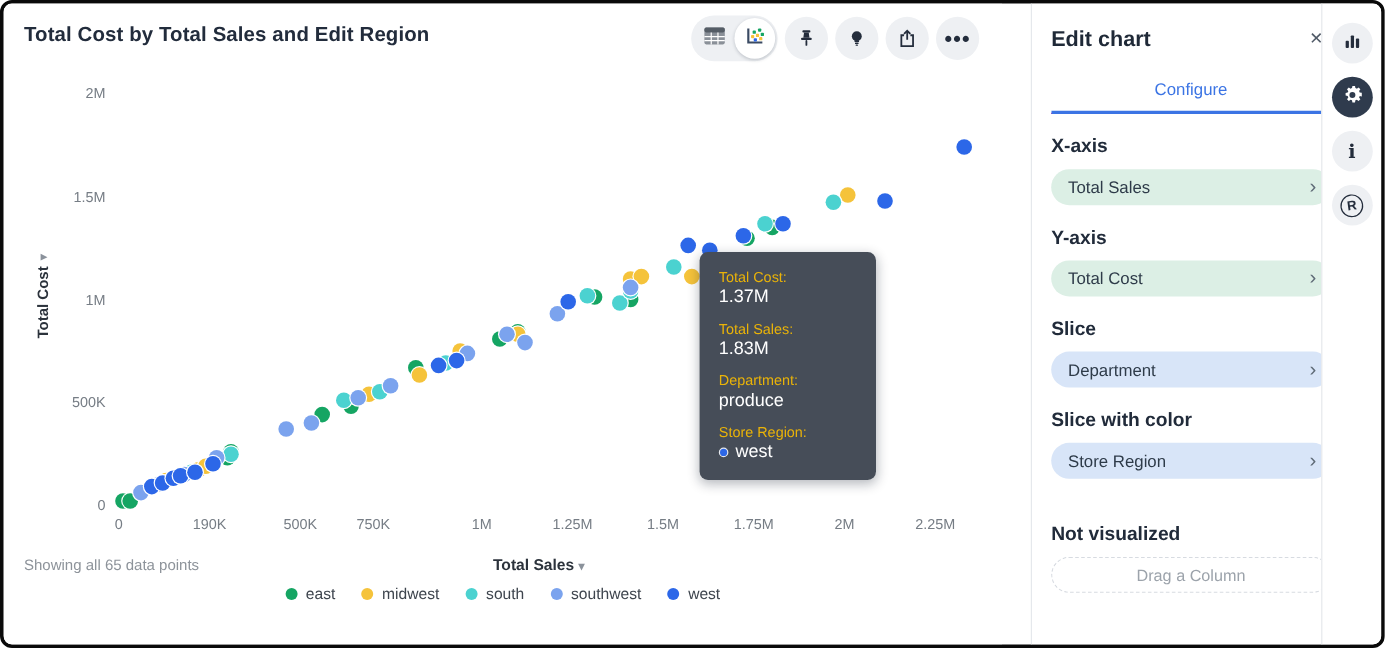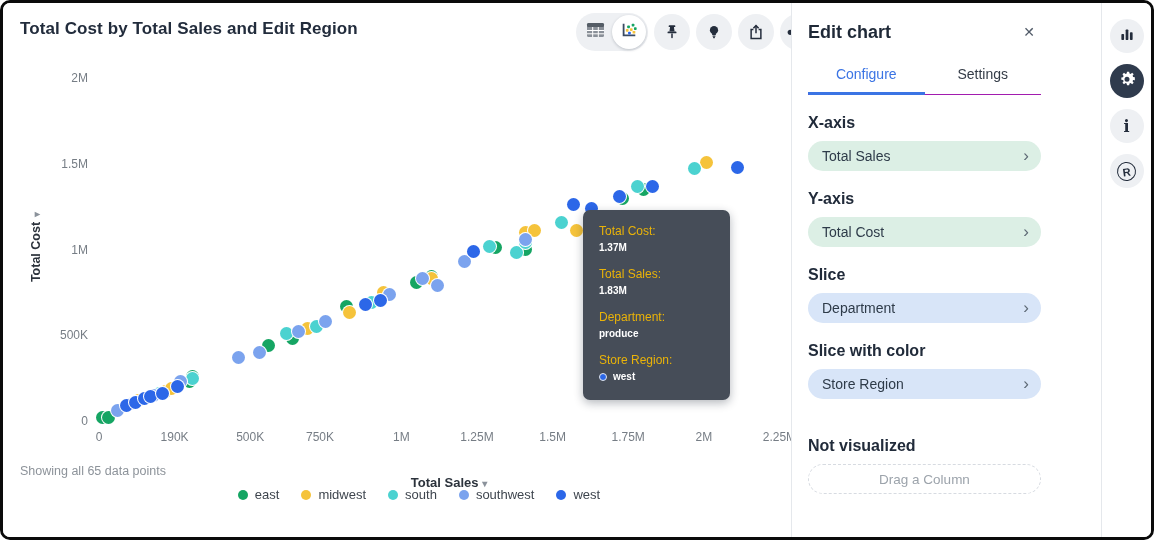--- a/index.html
+++ b/index.html
@@ -18,36 +18,36 @@
   .ellipsis { font-size:18px; font-weight:700; color:#242d3c; letter-spacing:1px; line-height:10px; }
 
   .plot-area { position:absolute; left:0; top:0; width:832px; height:534px; }
   .xtick { position:absolute; top:427px; width:70px; margin-left:-35px; text-align:center; font-size:12px; color:#767d85; }
   .ytick { position:absolute; left:0; width:85px; text-align:right; font-size:12px; color:#767d85; }
   .dot { position:absolute; width:13px; height:13px; border-radius:50%; box-shadow:0 0 0 1px #fff; }
   .y-axis-label { position:absolute; left:-25px; top:237px; width:116px; display:flex; align-items:center; justify-content:center; gap:5px; transform:rotate(-90deg); font-size:12.5px; font-weight:700; color:#2c333c; cursor:pointer; }
   .y-axis-label .caret, .x-axis-label .caret { font-size:10px; color:#8b929b; }
 
   .footnote { position:absolute; left:17px; top:461px; font-size:12.5px; color:#8d939a; }
-  .x-axis-label { position:absolute; left:96px; top:472px; width:700px; text-align:center; font-size:13px; font-weight:700; color:#2c333c; cursor:pointer; }
+  .x-axis-label { position:absolute; left:96px; top:460px; width:700px; text-align:center; font-size:13px; font-weight:700; color:#2c333c; cursor:pointer; }
   .legend { position:absolute; left:0; top:484px; width:832px; display:flex; justify-content:center; gap:22px; }
   .legend-item { display:flex; align-items:center; gap:7px; cursor:pointer; }
   .legend-dot { width:10px; height:10px; border-radius:50%; }
   .legend-label { font-size:13px; color:#3e454e; }
 
   
   .tooltip { position:absolute; left:580px; top:207px; width:147px; background:#464d58; border-radius:7px; padding:13px 16px; box-shadow:0 3px 10px rgba(10,20,35,.3); }
   .t-row { margin-bottom:9px; }
   .t-row:last-child { margin-bottom:1px; }
   .t-label { font-size:12px; color:#eab308; line-height:16px; }
-  .t-value { font-size:10px; font-weight:700; color:#fff; line-height:18px; display:flex; align-items:center; gap:6px; }
+  .t-value { font-size:15px; font-weight:400; color:#fff; line-height:18px; display:flex; align-items:center; gap:6px; }
   .t-dot { width:8px; height:8px; border-radius:50%; border:1.5px solid #e6e9ee; display:inline-block; }
 
   
-  .edit-panel { position:absolute; left:788px; top:0; width:266px; height:534px; background:#fff; border-left:1px solid #e5e8ec; }
+  .edit-panel { position:absolute; left:856px; top:0; width:266px; height:534px; background:#fff; border-left:1px solid #e5e8ec; }
   .panel-header { display:flex; align-items:center; justify-content:space-between; padding:17px 16px 0 16px; }
   .panel-title { font-size:18px; font-weight:700; color:#1f2937; }
   .close-btn { font-size:14px; color:#515b68; cursor:pointer; width:24px; height:24px; display:flex; align-items:center; justify-content:center; border-radius:50%; }
   .tabs { display:flex; margin:14px 16px 0 16px; border-bottom:1px solid #a21caf; }
   .tab { flex:1; text-align:center; font-size:14px; color:#343c47; padding:8px 0 10px 0; cursor:pointer; border-bottom:3px solid transparent; margin-bottom:-1px; }
   .tab.active { color:#3b74e4; border-bottom-color:#3b74e4; border-radius:1px; }
   .section { margin:19px 16px 0 16px; }
   .section-label { font-size:16px; font-weight:700; color:#212b3a; margin-bottom:9px; }
   .pill { height:30px; border-radius:15px; display:flex; align-items:center; justify-content:space-between; padding:0 12px 0 14px; cursor:pointer; }
   .pill.measure { background:#dcefe5; }
@@ -155,21 +155,21 @@
           <div class="t-label">Store Region:</div>
           <div class="t-value">
             <span class="t-dot" style="background: rgb(44, 103, 232);"></span>
             <span>west</span>
           </div>
         </div>
       </div>
     <span class="xtick" style="left: 96px;">0</span>
         <span class="xtick" style="left: 171.6px;">190K</span>
         <span class="xtick" style="left: 247.2px;">500K</span>
-        <span class="xtick" style="left: 317px;">750K</span>
+        <span class="xtick" style="left: 308px;">750K</span>
         <span class="xtick" style="left: 398.4px;">1M</span>
         <span class="xtick" style="left: 474px;">1.25M</span>
         <span class="xtick" style="left: 549.6px;">1.5M</span>
         <span class="xtick" style="left: 625.2px;">1.75M</span>
         <span class="xtick" style="left: 700.8px;">2M</span>
         <span class="xtick" style="left: 776.4px;">2.25M</span>
         <span class="ytick" style="top: 411px;">0</span>
         <span class="ytick" style="top: 325.25px;">500K</span>
         <span class="ytick" style="top: 239.5px;">1M</span>
         <span class="ytick" style="top: 153.75px;">1.5M</span>
@@ -272,21 +272,20 @@
 
   <div class="edit-panel">
     <div class="panel-header">
       <div class="panel-title">Edit chart</div>
       <div class="close-btn">
         <span>✕</span>
       </div>
     </div>
     <div class="tabs">
       <div class="tab active">Configure</div>
-      <div class="tab">Settings</div>
     </div>
 
     <div class="section">
       <div class="section-label">X-axis</div>
       <div class="pill measure">
         <span class="pill-text">Total Sales</span>
         <span class="chevron">›</span>
       </div>
     </div>
     <div class="section">

